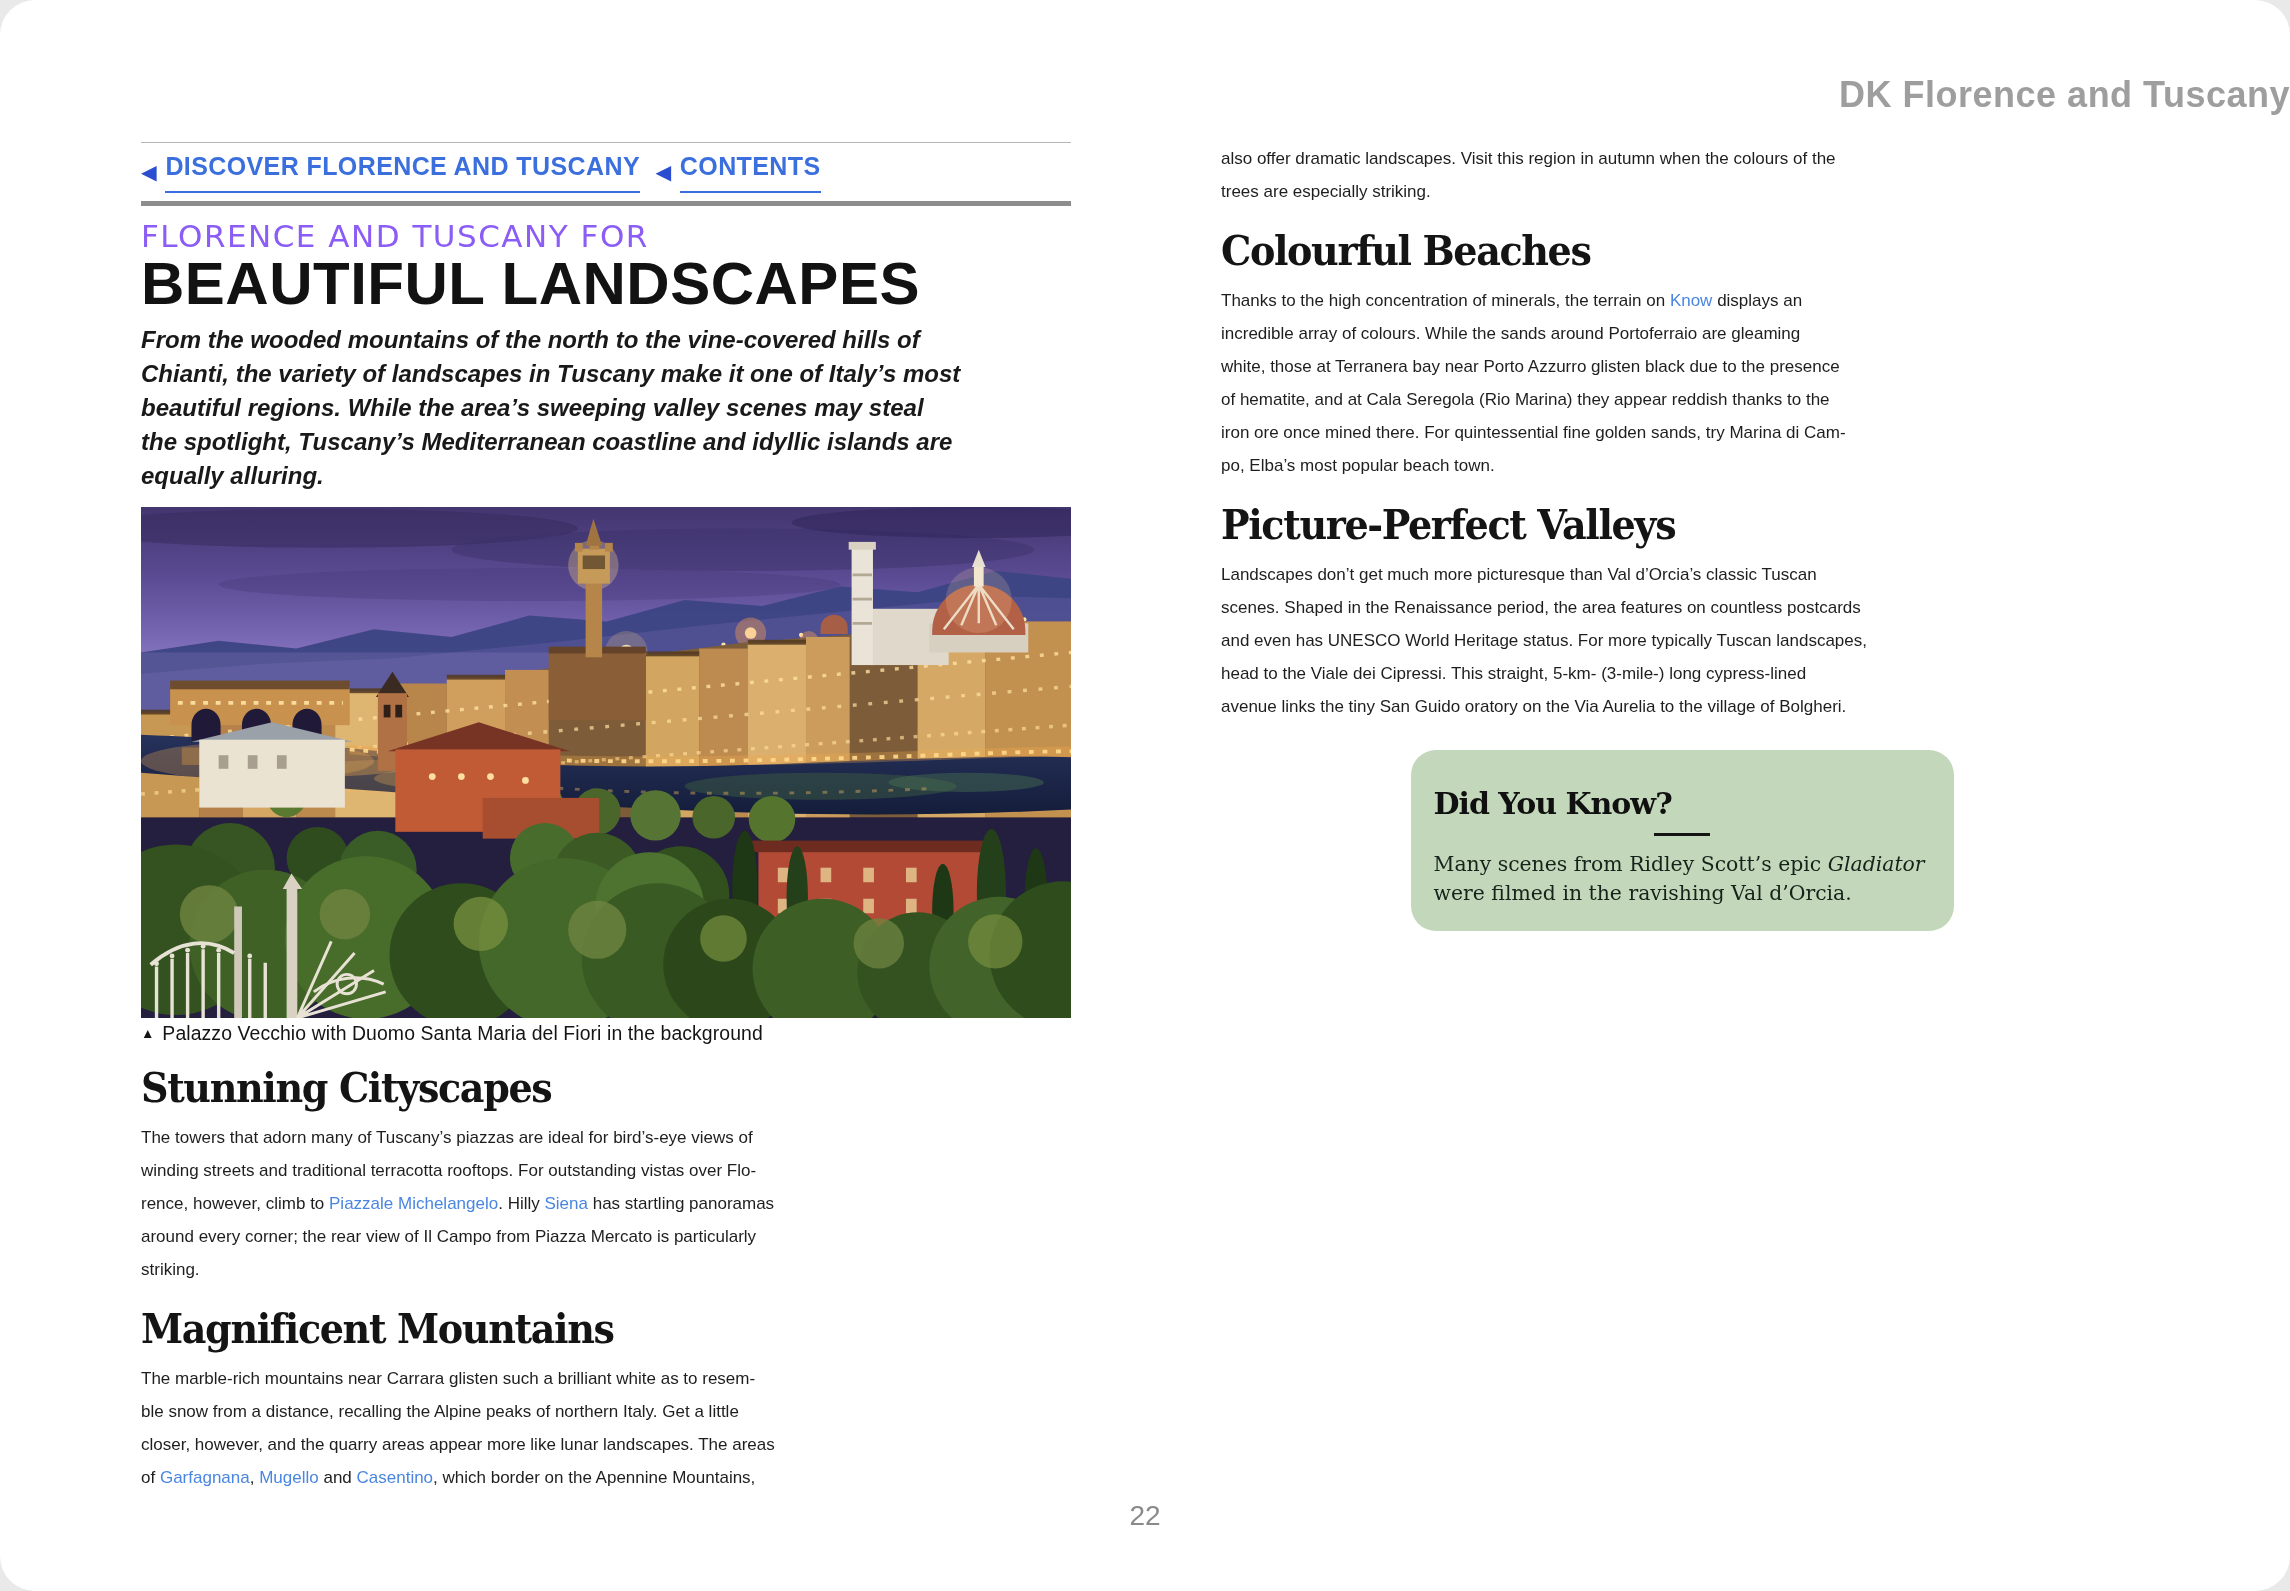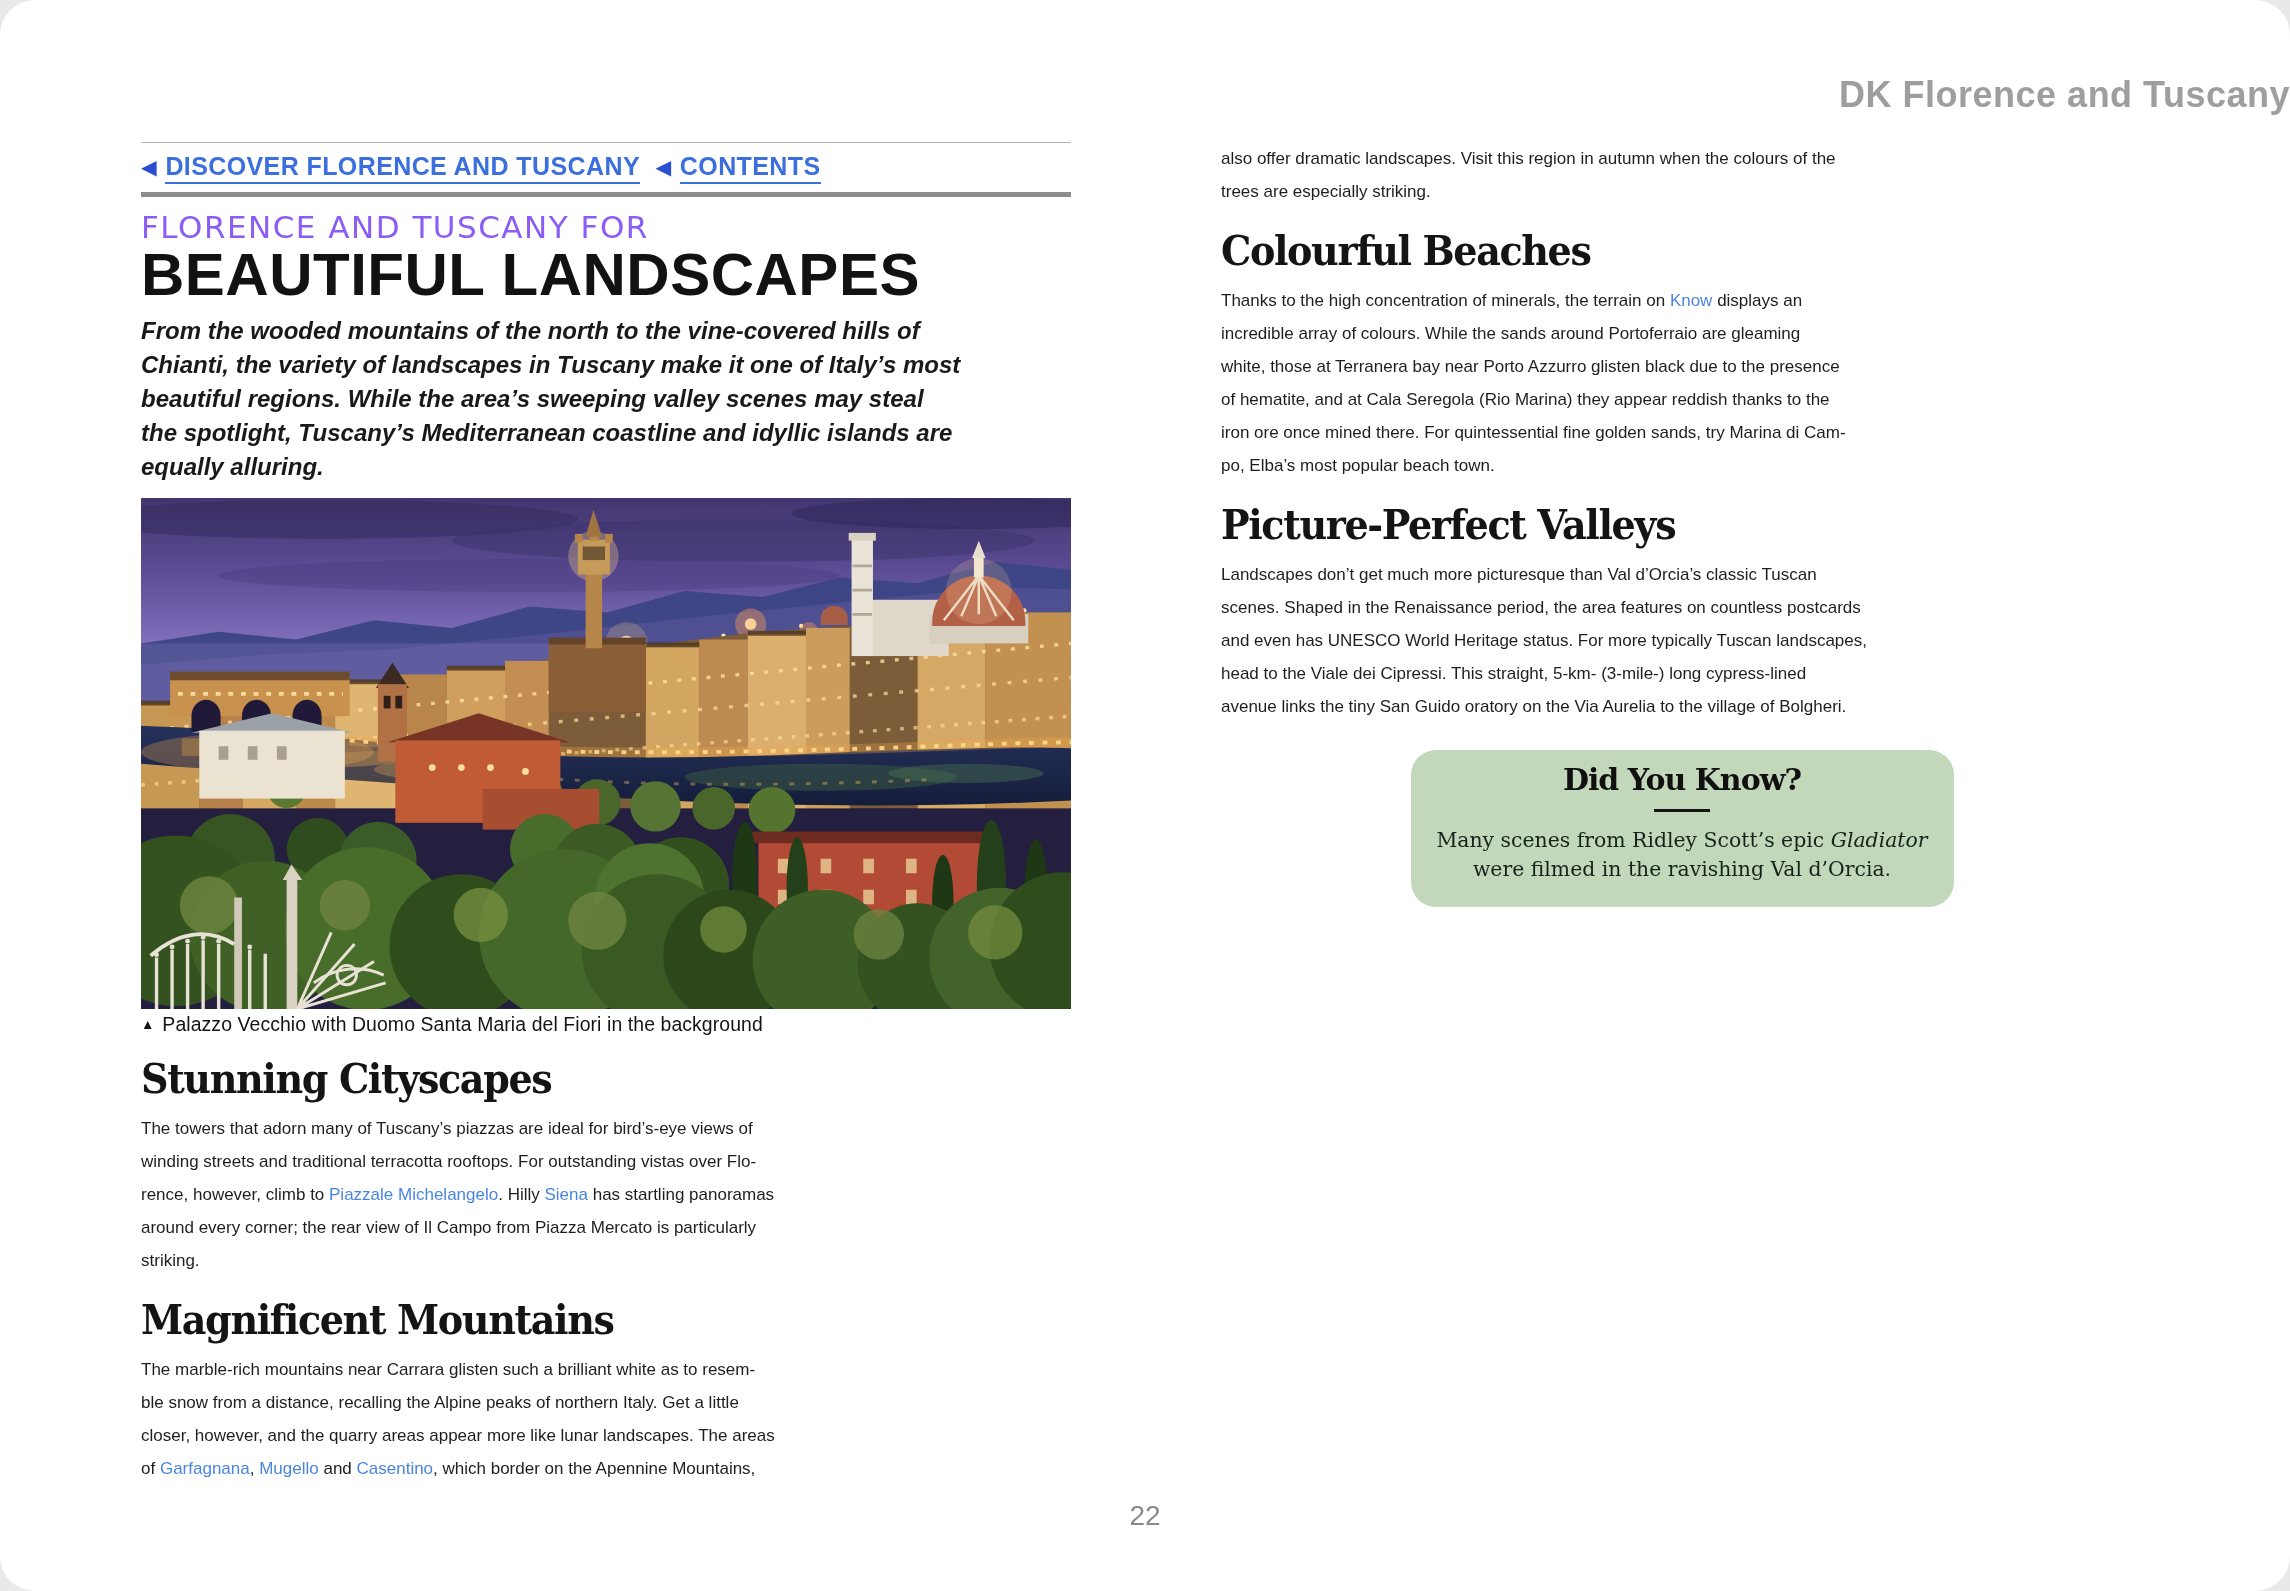--- a/index.html
+++ b/index.html
@@ -18,21 +18,21 @@
 
   .nav-bar {
     border-top:1.9px solid #b5b5b5; border-bottom:5.8px solid #8d8d8d;
     padding:8.7px 0 8.7px; display:flex; gap:15.5px; align-items:center;
   }
   .nav-item { display:flex; gap:8.7px; align-items:center; cursor:pointer; }
   .nav-arrow { color:#2b4ed0; font-size:20.4px; line-height:1; }
   .nav-link {
     color:#3b6fdd; font-weight:700; font-size:25px; letter-spacing:0.4px;
     line-height:29px; text-decoration:none; border-bottom:2.9px solid #3b6fdd;
-    padding-bottom:1px;
+    padding-bottom:10px;
   }
   .kicker {
     margin-top:11.6px; font-family:"DejaVu Sans", sans-serif; font-weight:400;
     font-size:31px; letter-spacing:1.5px; color:#8b5cf6;
   }
   .headline {
     margin-top:1.9px; font-size:60px; font-weight:800; color:#121212;
     letter-spacing:0.5px; line-height:56px;
   }
   .intro {
@@ -50,22 +50,21 @@
   }
   .para {
     margin-top:9.7px; font-size:17px; line-height:33px; color:#1e1e1e;
     white-space:pre;
   }
   .para a.body-link { color:#4a86e0; text-decoration:none; cursor:pointer; }
   .col-right .para.first { margin-top:0; }
 
   .dyk-box {
     margin:27px auto 0; width:543px; box-sizing:border-box;
-    background:#c3d8bb; border-radius:25px; padding:12px 23px 23px;
-    text-align:center;
+    background:#c3d8bb; border-radius:25px; padding:36px 23px 23px;
   }
   .dyk-title {
     font-family:"DejaVu Serif", serif; font-weight:700; font-size:30px;
     color:#101010; letter-spacing:-1px;
   }
   .dyk-divider { width:56px; height:3.9px; background:#141414; margin:11.6px auto 13.6px; }
   .dyk-text {
     font-family:"DejaVu Serif", serif; font-size:20.4px; line-height:29px;
     color:#15241a; white-space:pre;
   }

